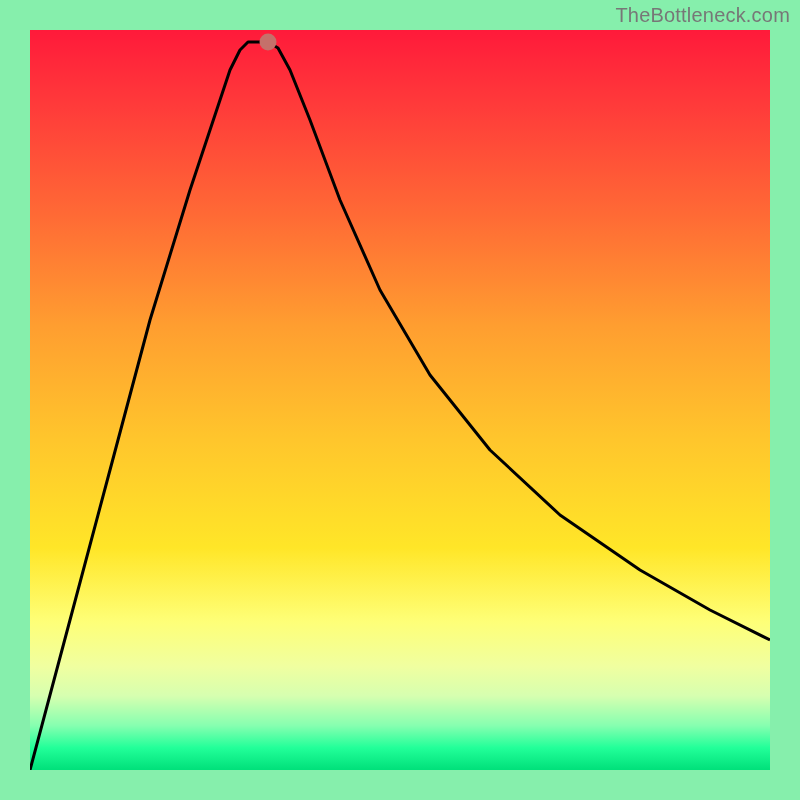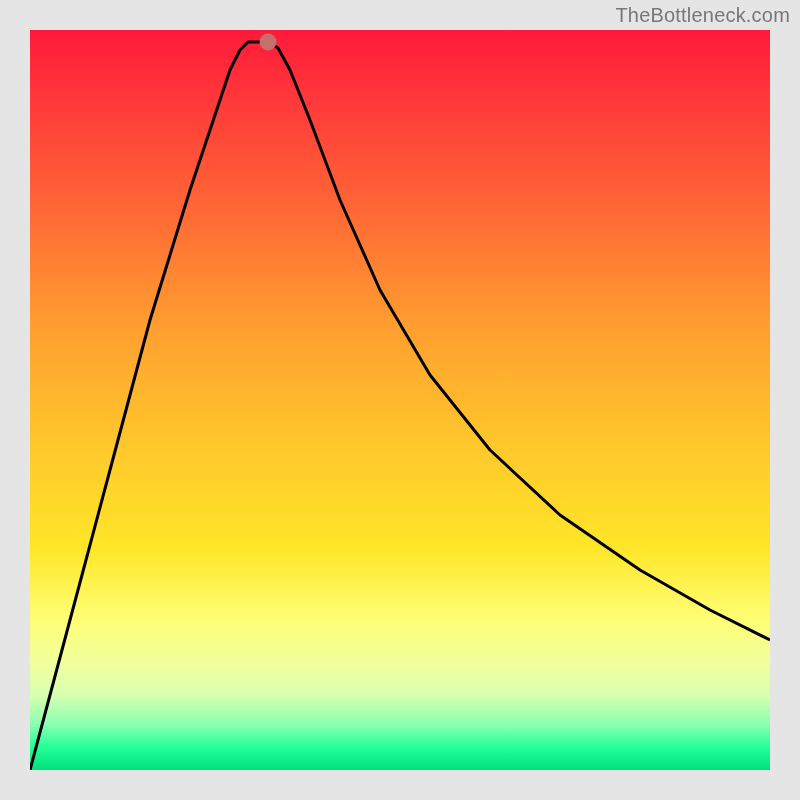--- a/index.html
+++ b/index.html
@@ -10,21 +10,21 @@
     background: #000;
     position: relative;
     font-family: Arial, Helvetica, sans-serif;
   }
   .outer {
     position: absolute;
     top: 0;
     left: 0;
     width: 800px;
     height: 800px;
-    background: #e5e5e5;
+    background: #86efac;
   }
   .plot {
     position: absolute;
     top: 30px;
     left: 30px;
     width: 740px;
     height: 740px;
     background: linear-gradient(to bottom,
       #ff1a3a 0%,
       #ff3a3a 10%,

